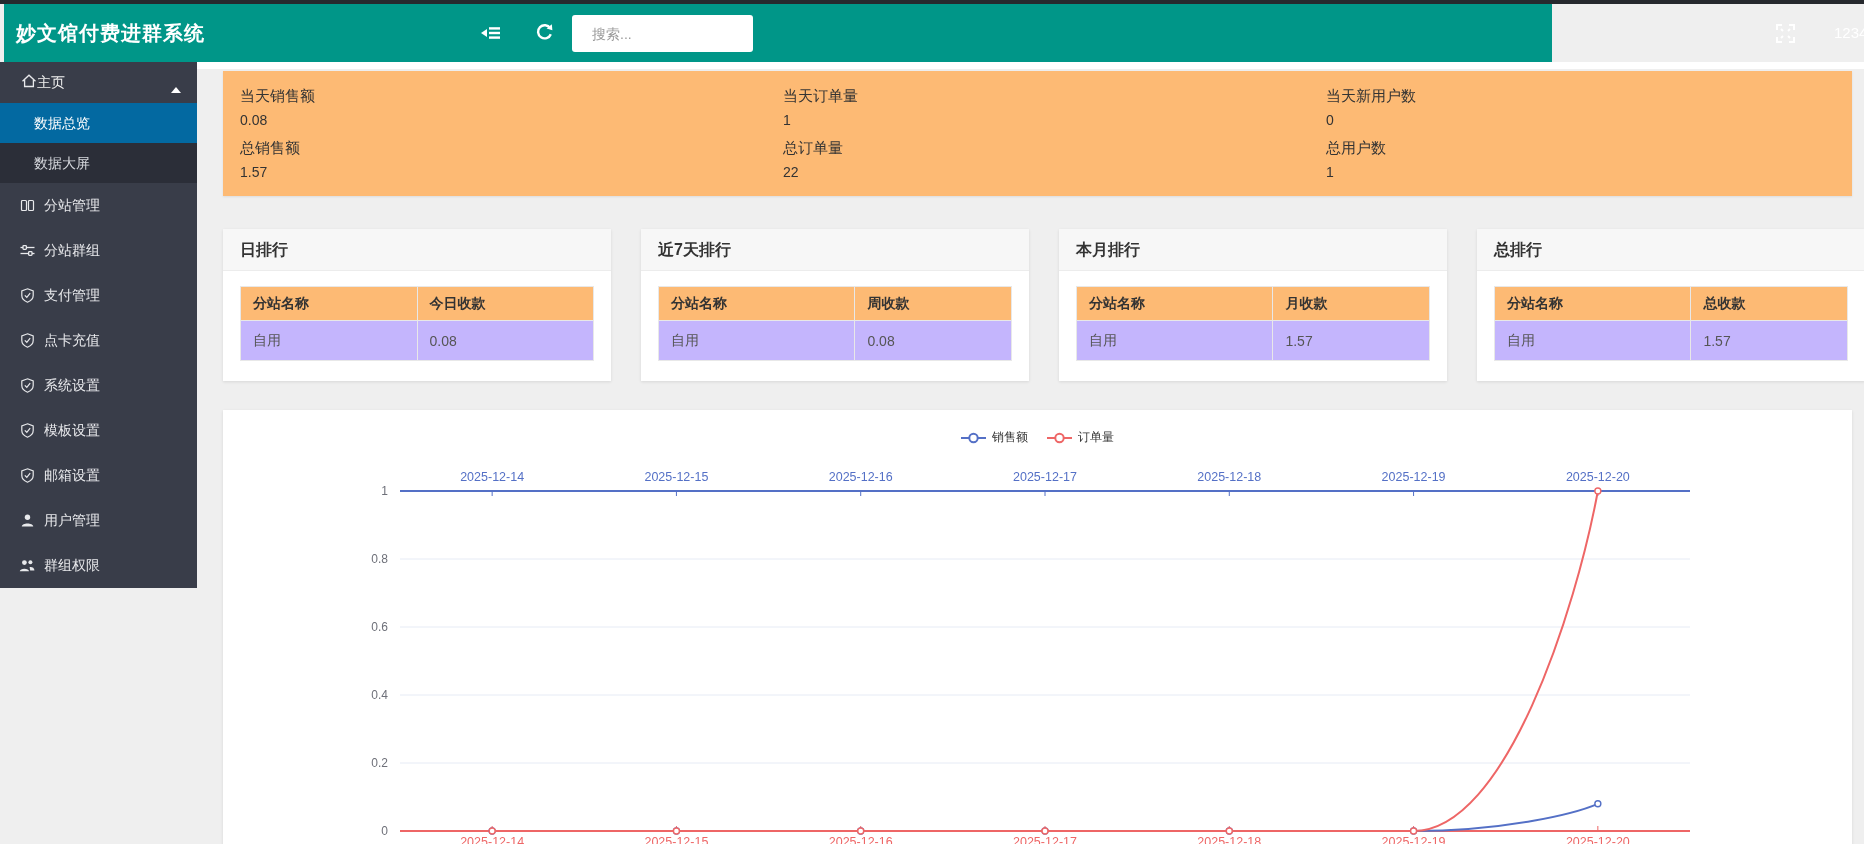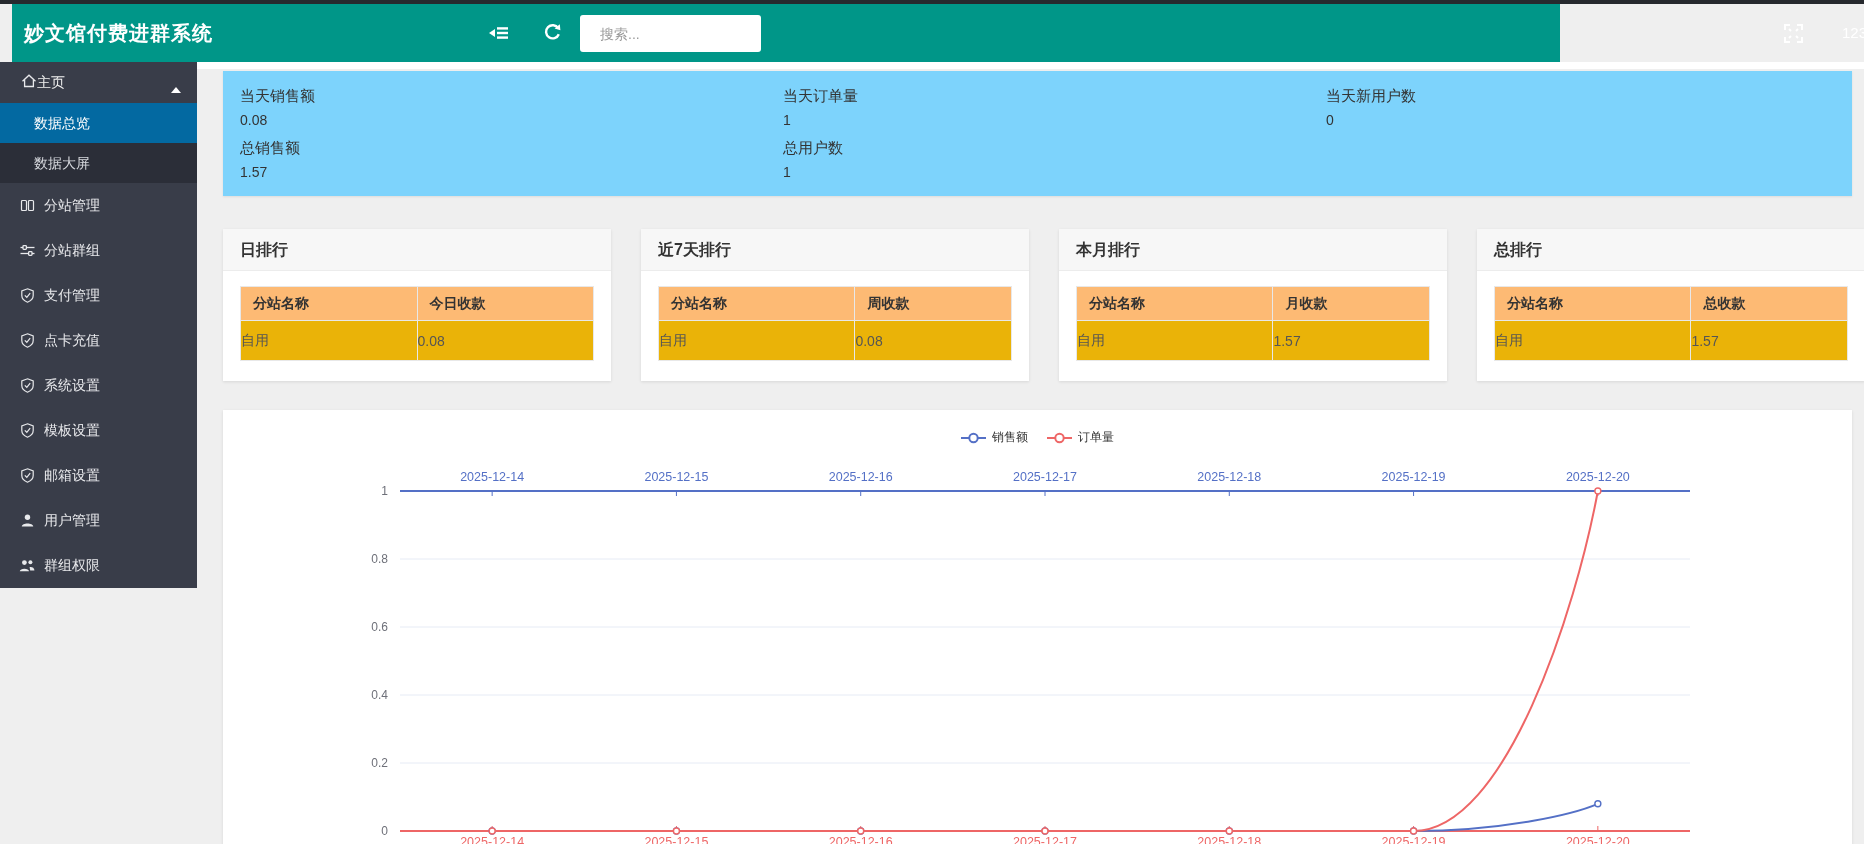--- a/index.html
+++ b/index.html
@@ -1,21 +1,21 @@
 <!DOCTYPE html>
 <html><head>
 <meta charset="utf-8">
 <style>
   * { margin:0; padding:0; box-sizing:border-box; }
   html,body { width:1864px; height:844px; overflow:hidden; }
   body { font-family:"Liberation Sans","DejaVu Sans",sans-serif; background:#efefef; position:relative; color:#333; }
 
   
   .top-edge { position:absolute; left:0; top:0; width:1864px; height:4px; background:#26292e; z-index:30; }
-  .header { position:absolute; left:12px; top:4px; width:1548px; height:58px; background:#009688; z-index:20; }
+  .header { position:absolute; left:4px; top:4px; width:1548px; height:58px; background:#009688; z-index:20; }
   .app-title { position:absolute; left:12px; top:0; height:58px; line-height:58px; color:#fff; font-size:20px; font-weight:bold; letter-spacing:1px; }
   .hd-icon { position:absolute; top:20px; width:20px; height:18px; cursor:pointer; }
   .hd-icon svg { display:block; }
   .icon-spread { left:477px; }
   .icon-refresh { left:531px; top:19px; }
   .search-box { position:absolute; left:568px; top:11px; width:181px; height:37px; background:#fff; border-radius:3px; border:none; padding:0 20px; font-size:14px; color:#000000; outline:none; }
   .search-box::placeholder { color:#9a9a9a; }
   .icon-expand { left:1772px; }
   .hd-user { position:absolute; left:1830px; top:0; height:58px; line-height:58px; color:#fff; font-size:15px; white-space:nowrap; cursor:pointer; }
 
@@ -28,33 +28,33 @@
   .nav-child { height:40px; line-height:40px; padding-left:34px; color:#d7d9de; font-size:14px; cursor:pointer; }
   .nav-child.active { background:#0369a1; color:#fff; }
   .nav-item { height:45px; display:flex; align-items:center; padding-left:19px; color:#e8e9ec; font-size:14px; cursor:pointer; }
   .nav-item .ic { width:16px; height:16px; flex:0 0 16px; display:flex; align-items:center; justify-content:center; }
   .nav-item .lbl { margin-left:9px; }
 
   
   .content { position:absolute; left:197px; top:62px; width:1667px; height:782px; background:#efefef; padding:0 12px 0 26px; overflow:hidden; }
   .content::before { content:""; display:block; height:7px; background:#fff; margin:0 -12px 0 -26px; }
 
-  .stats-panel { margin-top:2px; width:1629px; height:125px; background:#7dd3fc; box-shadow:0 1px 2px rgba(0,0,0,0.08); padding:10px 17px; display:grid; grid-template-columns:repeat(3,543px); grid-auto-rows:52px; }
+  .stats-panel { margin-top:2px; width:1629px; height:125px; background:#fdba74; box-shadow:0 1px 2px rgba(0,0,0,0.08); padding:10px 17px; display:grid; grid-template-columns:repeat(3,543px); grid-auto-rows:52px; }
   .stat-cell { padding-top:2px; }
   .stat-label { font-size:15px; color:#333; line-height:26px; }
   .stat-value { font-size:14px; color:#333; line-height:22px; }
 
   .rank-row { margin-top:33px; display:flex; width:1672px; }
   .rank-card { width:388px; height:152px; background:#fff; box-shadow:0 1px 3px rgba(0,0,0,0.1); margin-right:30px; flex:0 0 388px; }
   .rank-card:last-child { margin-right:0; }
   .rank-head { height:42px; line-height:42px; padding-left:17px; font-size:16px; font-weight:bold; color:#333; background:#f7f7f7; border-bottom:1px solid #ececec; }
   .rank-body { padding:15px 17px; }
   .rank-table { width:100%; border-collapse:collapse; font-size:14px; }
   .rank-table th { background:#fdba74; font-weight:bold; text-align:left; height:34px; padding-left:12px; border:1px solid #e8e8e8; color:#333; }
-  .rank-table td { height:40px; border:1px solid #e8e8e8; color:#555; background:#eab308; }
+  .rank-table td { height:40px; padding-left:12px; border:1px solid #e8e8e8; color:#555; background:#c4b5fd; }
 
   .chart-card { margin-top:29px; width:1629px; height:480px; background:#fff; box-shadow:0 1px 3px rgba(0,0,0,0.1); position:relative; }
   .chart-legend { position:absolute; top:19px; left:0; width:100%; display:flex; justify-content:center; gap:19px; z-index:5; }
   .legend-item { display:flex; align-items:center; gap:6px; font-size:12px; color:#333; cursor:pointer; }
   .legend-item svg { display:block; }
   #chart-svg-container { position:absolute; left:0; top:0; width:1640px; height:460px; }
 </style>
 </head>
 <body>
 
@@ -224,20 +224,24 @@
       <div class="stat-label">当天订单量</div>
       <div class="stat-value">1</div>
     </div>
     <div class="stat-cell">
       <div class="stat-label">当天新用户数</div>
       <div class="stat-value">0</div>
     </div>
     <div class="stat-cell">
       <div class="stat-label">总销售额</div>
       <div class="stat-value">1.57</div>
+    </div>
+    <div class="stat-cell">
+      <div class="stat-label">总订单量</div>
+      <div class="stat-value">22</div>
     </div>
     <div class="stat-cell">
       <div class="stat-label">总用户数</div>
       <div class="stat-value">1</div>
     </div>
   </section>
 
   <section class="rank-row">
     <div class="rank-card">
       <div class="rank-head">日排行</div>

